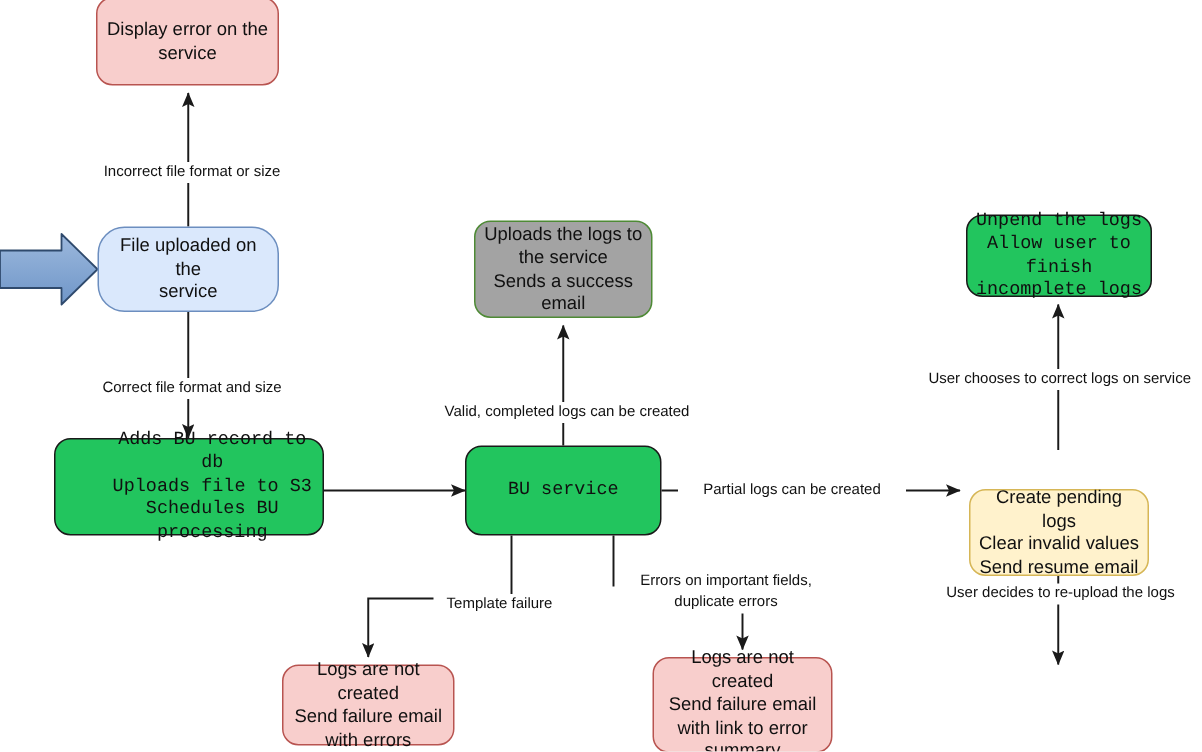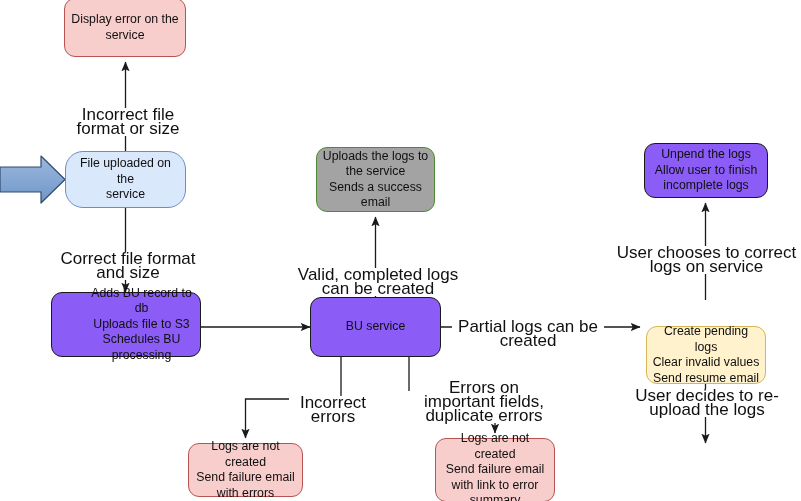--- a/index.html
+++ b/index.html
@@ -30,25 +30,25 @@
     line-height: 15.5px;
     color: #101010;
     background: #ffffff;
     padding: 2px 5px;
     white-space: pre-line;
   }
   .node.pink  { background: #f8cecc; border-color: #b85450; }
   .node.blue  { background: #dae8fc; border-color: #6c8ebf; }
   .node.green { background: #a3a3a3; border-color: #4e8a35; text-align: center; }
   .node.amber { background: #fff2cc; border-color: #d6b656; margin-top: 26px; }
-  .node.plain { background: #8b5cf6; border-color: #1a1a1a; }
+  .node.plain { background: #22c55e; border-color: #1a1a1a; font-family: Liberation Mono, monospace; }
 
   .edge-label {
     position: absolute;
-    font-size: 17px;
+    font-size: 10px;
     line-height: 14px;
     color: #101010;
     text-align: center;
     white-space: pre-line;
     background: #ffffff;
     padding: 0 2px;
   }
   svg.wires {
     position: absolute;
     left: 0;
@@ -100,21 +100,21 @@
       <path d="M0,167 L41,167 L41,156 L65,179.5 L41,203 L41,192 L0,192 Z" fill="url(#entryGrad)" stroke="#2f4a6d" stroke-width="1.2" stroke-linejoin="round"></path>
     </g>
   </svg>
 
   <div class="node pink" style="left:64px;  top:-2px;  width:122px; height:59px;">Display error on the
 service</div>
 
   <div class="node blue" style="left:65px;  top:151px; width:121px; height:57px;border-radius:18px;">File uploaded on the
 service</div>
 
-  <div class="node plain" style="left:51px;  top:292px; width:150px; height:65px;padding-left:36px;">Adds BU record to db
+  <div class="node plain" style="left:36px;  top:292px; width:180px; height:65px;padding-left:36px;">Adds BU record to db
 Uploads file to S3
 Schedules BU processing</div>
 
   <div class="node green" style="left:316px; top:147px; width:119px; height:65px;">Uploads the logs to
 the service
 Sends a success
 email</div>
 
   <div class="node plain" style="left:310px; top:297px; width:131px; height:60px;">BU service</div>
 
@@ -137,21 +137,21 @@
 
 
   <div class="edge-label" style="left:55px;  top:108px; width:142px;">Incorrect file format or size</div>
 
   <div class="edge-label" style="left:55px;  top:252px; width:142px;">Correct file format and size</div>
 
   <div class="edge-label" style="left:281px; top:268px; width:190px;">Valid, completed logs can be created</div>
 
   <div class="edge-label" style="left:452px; top:320px; width:148px;">Partial logs can be created</div>
 
-  <div class="edge-label" style="left:289px; top:396px; width:84px;">Incorrect errors</div>
+  <div class="edge-label" style="left:289px; top:396px; width:84px;">Template failure</div>
 
   <div class="edge-label" style="left:393px; top:381px; width:136px;margin-left:21px;">Errors on important fields,
 duplicate errors</div>
 
   <div class="edge-label" style="left:608px; top:246px; width:193px;">User chooses to correct logs on service</div>
 
   <div class="edge-label" style="left:617px; top:389px; width:176px;">User decides to re-upload the logs</div>
 
 </div>
 

